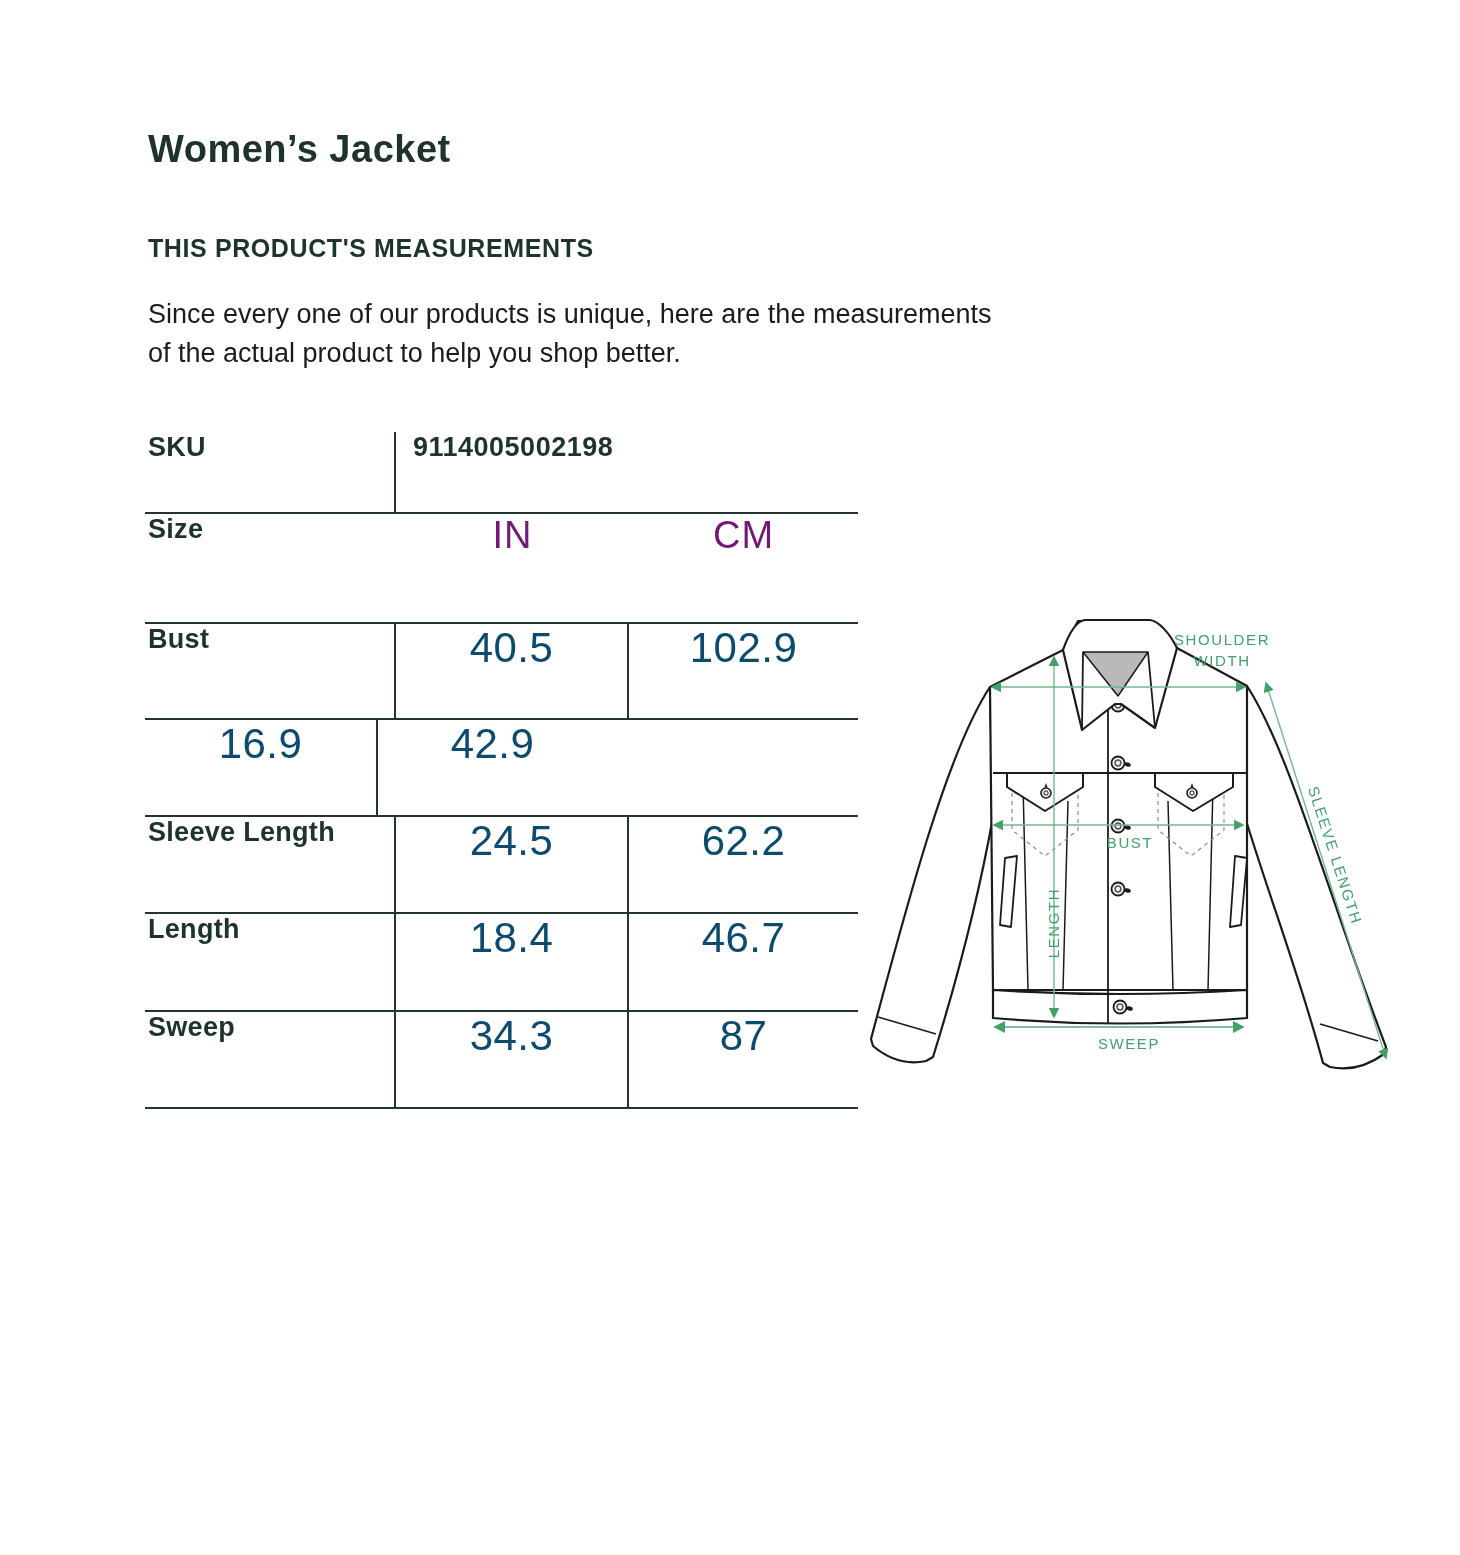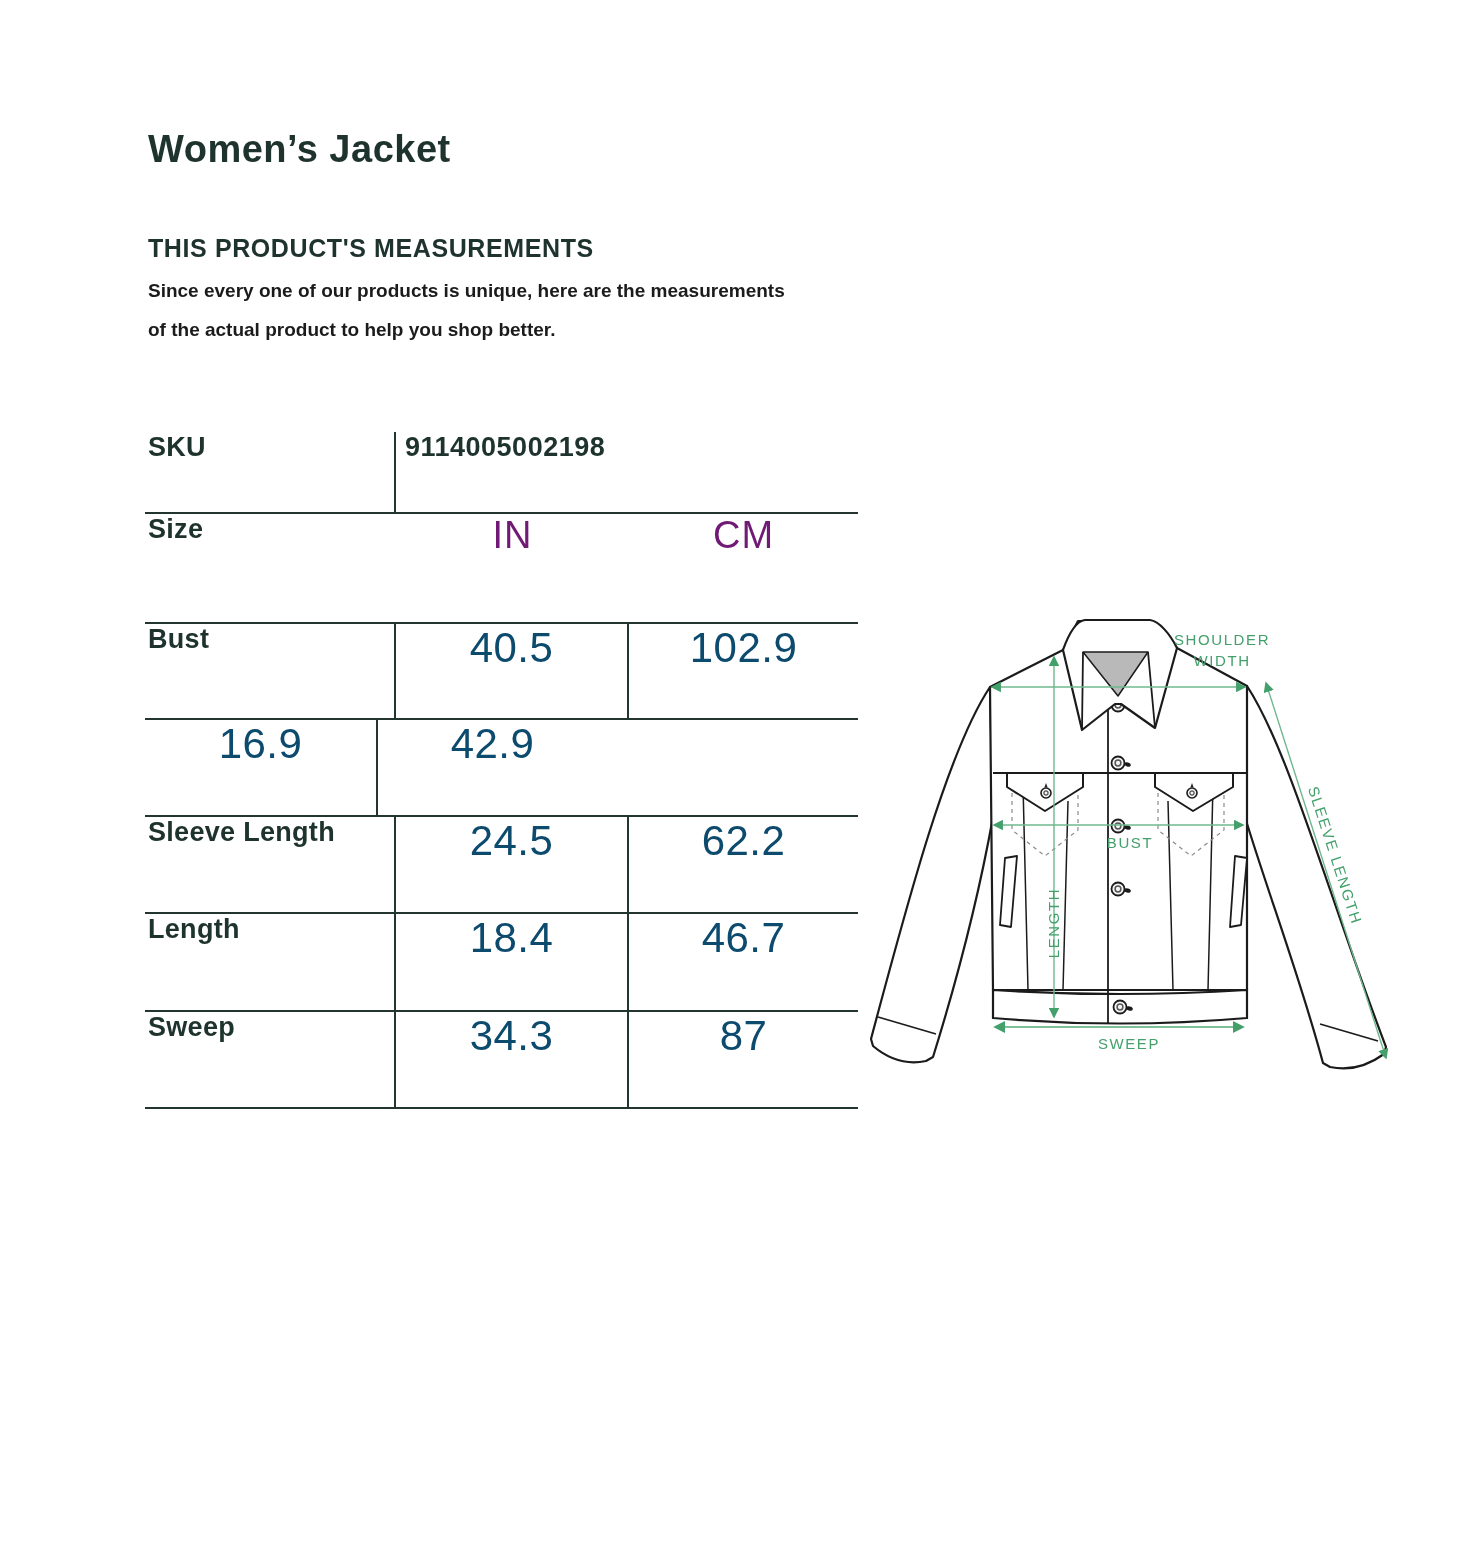--- a/index.html
+++ b/index.html
@@ -1,39 +1,39 @@
 <!DOCTYPE html>
 <html><head>
 <meta charset="utf-8">
 <style>
   html,body{margin:0;padding:0;background:#ffffff;}
   body{width:1460px;height:1555px;position:relative;font-family:"Liberation Sans",sans-serif;overflow:hidden;}
   .abs{position:absolute;}
   .page-title{left:148px;top:103px;font-size:38px;font-weight:700;color:#1e332d;letter-spacing:.5px;}
   .section-heading{left:148px;top:213px;font-size:25px;font-weight:700;color:#1e332d;letter-spacing:.6px;}
-  .desc{left:148px;top:252px;font-size:19px;font-weight:700;color:#1b1b1b;line-height:39px;}
+  .desc{left:148px;top:268px;font-size:27px;font-weight:400;color:#1b1b1b;line-height:39px;}
   .desc span{display:block;}
   
   .meas-table{left:145px;top:432px;width:713px;}
   .trow{display:flex;box-sizing:border-box;border-bottom:2px solid #22352f;}
   .trow .cell{box-sizing:border-box;display:flex;align-items:flex-start;}
   .c-label{width:251px;padding-left:3px;}
   .c-in{width:233px;justify-content:center;}
   .c-cm{width:229px;justify-content:center;}
   .vline{border-right:2px solid #22352f;}
   .lbl{font-size:27px;font-weight:700;color:#1e332d;letter-spacing:.3px;}
   .val{font-size:42px;font-weight:300;color:#0c4a6e;letter-spacing:.5px;}
   .hdr{font-size:38px;font-weight:300;color:#701a75;letter-spacing:1px;}
   .r-sku{height:82px;}
   .r-size{height:110px;}
   .r-d0{height:96px;}
   .r-d1,.r-d2{height:97px;}
   .r-d3{height:98px;}
   .r-d4{height:97px;border-bottom:2px solid #22352f;}
-  .sku-val{padding-left:9px;font-size:27px;font-weight:700;color:#1e332d;letter-spacing:.5px;}
+  .sku-val{padding-left:17px;font-size:27px;font-weight:700;color:#1e332d;letter-spacing:.5px;}
   
   .jacket{left:860px;top:605px;}
   text.gl{font-family:"Liberation Sans",sans-serif;font-size:15px;letter-spacing:1.6px;fill:#43a06b;}
 </style>
 </head>
 <body>
 
 <h1 class="abs page-title">Women’s Jacket</h1>
 <h2 class="abs section-heading">THIS PRODUCT'S MEASUREMENTS</h2>
 <p class="abs desc">

